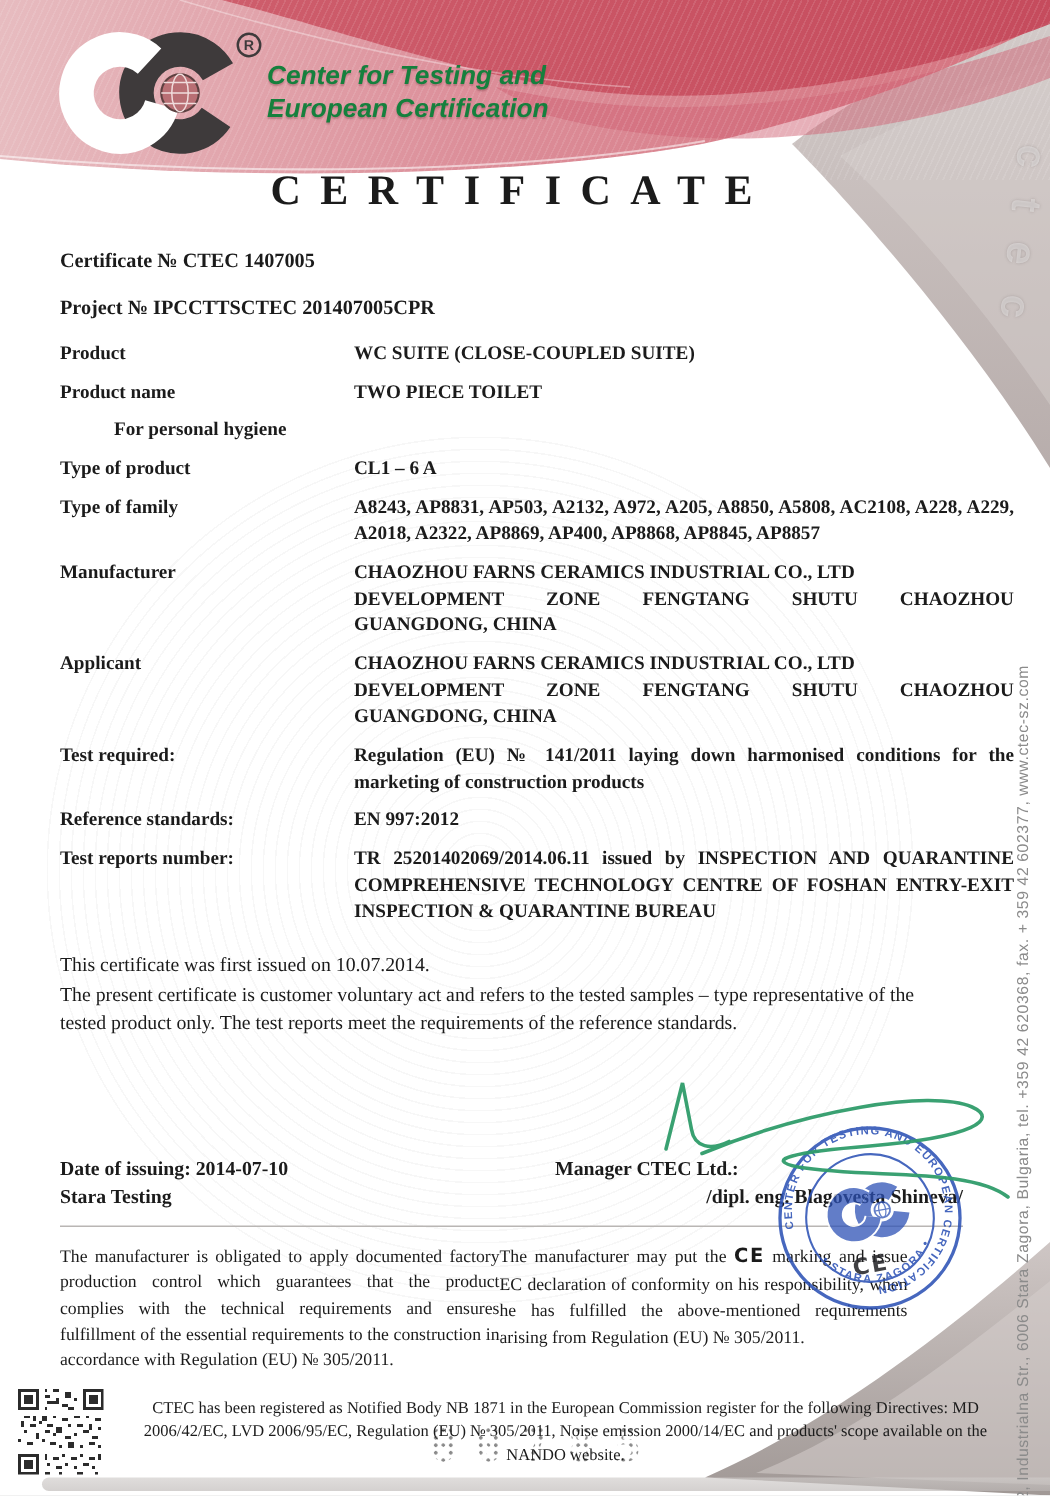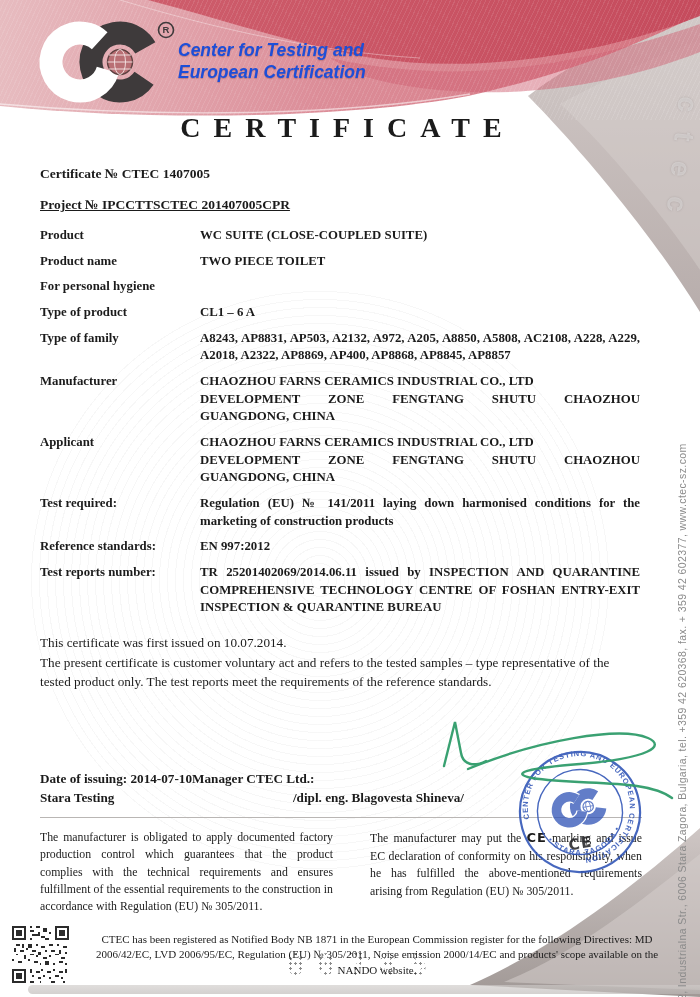--- a/index.html
+++ b/index.html
@@ -14,50 +14,50 @@
   .hdr-texture{
     position:absolute;left:0;top:0;width:700px;height:120px;
     background:repeating-linear-gradient(115deg,rgba(255,255,255,.10) 0 1px,transparent 1px 4px);
     pointer-events:none;
   }
   .logo{position:absolute;left:28px;top:14px;width:150px;height:96px;}
   .tagline{
     position:absolute;left:178px;top:40px;width:230px;
     font-family:"Liberation Sans","DejaVu Sans",sans-serif;
     font-style:italic;font-weight:700;font-size:17.5px;line-height:1.25;
-    color:#1d4ed8;text-shadow:0 1px 1px rgba(120,60,70,.35);
+    color:#15803d;text-shadow:0 1px 1px rgba(120,60,70,.35);
   }
   .corner-emboss{
     position:absolute;right:8px;top:96px;height:230px;
     writing-mode:vertical-rl;
     font-family:"Liberation Sans",sans-serif;font-weight:700;font-size:28px;
     letter-spacing:20px;color:rgba(255,255,255,.38);
     text-shadow:0 0 2px rgba(110,100,100,.35);
     transform:rotate(6deg);
   }
   
   .content{position:absolute;left:40px;top:112px;width:602px;}
   .cert-title{
     margin:0 0 22px 0;text-align:center;
     font-size:28px;font-weight:700;letter-spacing:13px;text-indent:13px;
   }
   .idline{font-size:13.5px;font-weight:700;margin:0 0 15px 0;}
-  .idline.project{margin-bottom:6px;text-decoration:underline;}
+  .idline.project{margin-bottom:6px;}
   .rows{margin-top:14px;}
   .row{display:flex;margin-bottom:8px;font-size:12.8px;font-weight:700;line-height:1.38;}
   .flabel{width:160px;flex:0 0 160px;}
-  .fvalue{width:440px;flex:0 0 440px;}
+  .fvalue{width:440px;flex:0 0 440px;margin-left:36px;}
   .fvalue.just{text-align:justify;}
   .addr-mid{text-align:justify;text-align-last:justify;}
   .notes{margin-top:16px;font-size:13.2px;font-weight:400;line-height:1.5;width:602px;}
-  .issuing{display:flex;justify-content:flex-start;margin-top:78px;font-size:13.2px;font-weight:700;line-height:1.4;}
+  .issuing{display:flex;justify-content:space-between;margin-top:78px;font-size:13.2px;font-weight:700;line-height:1.4;}
   .issuing .right-col{width:272px;}
   .issuing .signatory{text-align:right;}
   .divider{border-top:1px solid #b9b6b4;margin-top:10px;}
-  .obligations{display:flex;justify-content:space-between;margin-top:11px;}
+  .obligations{display:flex;margin-top:11px;}
   .obligations .col{width:293px;font-size:11.8px;font-weight:400;line-height:1.46;text-align:justify;}
   .obligations .col.right{width:272px;}
   .ce-inline{font-family:"DejaVu Sans",sans-serif;font-weight:700;font-size:13px;letter-spacing:1px;}
   
   .qr{position:absolute;left:12px;top:926px;width:57px;height:57px;}
   .nb-text{
     position:absolute;left:88px;top:932px;width:578px;
     font-size:11px;line-height:1.4;text-align:center;font-weight:400;
   }
   .serial{

